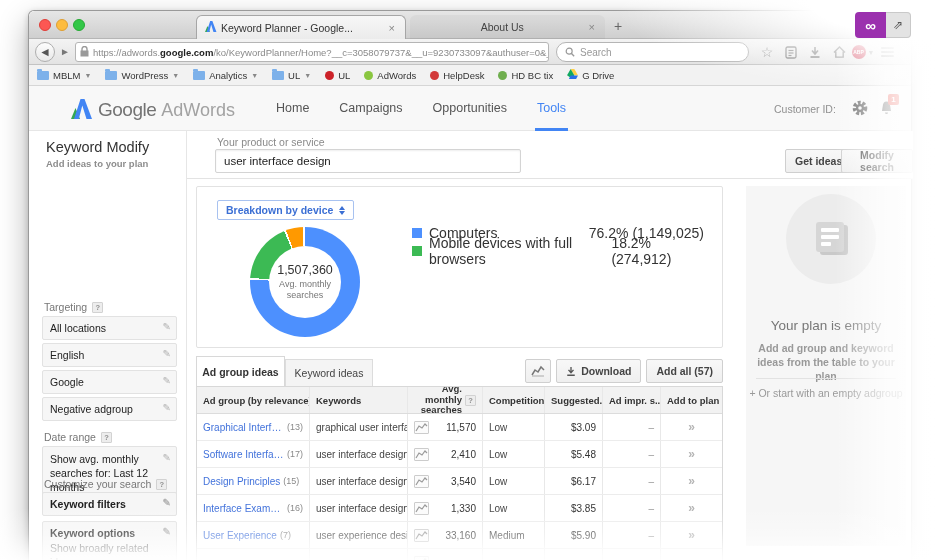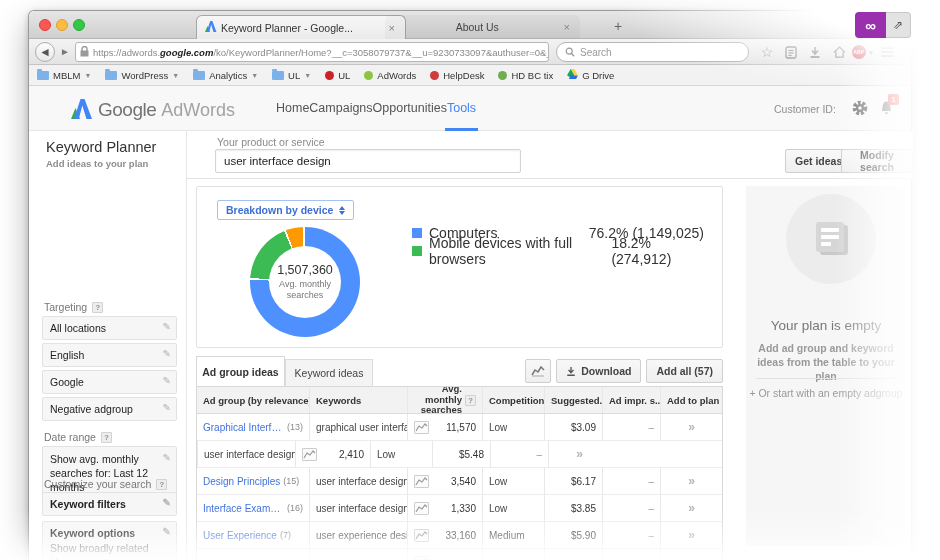--- a/index.html
+++ b/index.html
@@ -18,39 +18,39 @@
     border-bottom:1px solid #b6b6b6; }
   .tl { position:absolute; top:8px; width:12px; height:12px; border-radius:50%; }
   .tl.red { left:10px; background:#fc5753; border:1px solid #df3e38; }
   .tl.yellow { left:27px; background:#fdbc40; border:1px solid #de9f34; }
   .tl.green { left:44px; background:#33c748; border:1px solid #27aa35; }
 
   .tab { position:absolute; top:4px; height:24px; display:flex; align-items:center;
     padding:0 8px; font-size:10.5px; color:#333; border-radius:6px 6px 0 0; }
   .tab.active { left:167px; width:210px; background:linear-gradient(#f7f7f7,#ebebeb);
     border:1px solid #a6a6a6; border-bottom:none; }
-  .tab.inactive { left:356px; width:195px; background:rgba(0,0,0,0.03); color:#444; }
+  .tab.inactive { left:381px; width:195px; background:rgba(0,0,0,0.03); color:#444; }
   .tab .title { flex:1; overflow:hidden; white-space:nowrap; text-overflow:ellipsis; padding:0 4px; }
   .tab .close { color:#888; font-size:11px; padding:0 2px; }
   .tab.inactive .title { text-align:center; }
   .newtab { position:absolute; left:577px; top:6px; width:24px; height:20px; text-align:center;
     line-height:19px; font-size:14px; color:#666; }
 
   
   .navbar { position:absolute; left:0; top:28px; width:100%; height:26px;
     background:linear-gradient(#f3f3f3,#e3e3e3); border-bottom:1px solid #c3c3c3; }
   .backfwd { position:absolute; left:6px; top:3px; display:flex; align-items:center; }
   .backbtn { width:20px; height:20px; border-radius:50%; border:1px solid #aeaeae;
     background:linear-gradient(#fdfdfd,#e8e8e8); color:#555; font-size:12px; text-align:center; line-height:18px; }
   .fwdbtn { width:16px; height:14px; margin-left:2px; color:#777; font-size:10px; text-align:center; line-height:14px; }
   .urlbar { position:absolute; left:46px; top:3px; width:474px; height:20px; background:#fff;
     border:1px solid #b5b5b5; border-radius:3px; display:flex; align-items:center;
     padding:0 4px; font-size:9.5px; color:#8a8a8a; white-space:nowrap; overflow:hidden; }
   .urlbar .lock { margin-right:4px; flex:0 0 auto; }
-  .urlbar .dom { color:#222; font-weight:bold;font-style:italic; }
+  .urlbar .dom { color:#222; font-weight:bold; }
   .searchbar { position:absolute; left:527px; top:3px; width:193px; height:20px; background:#fff;
     border:1px solid #b5b5b5; border-radius:10px; display:flex; align-items:center; padding:0 8px;
     font-size:10px; color:#999; }
   .searchbar svg { margin-right:5px; }
   .navicons { position:absolute; left:726px; top:3px; display:flex; align-items:center; height:20px; }
   .nico { width:24px; height:20px; display:flex; align-items:center; justify-content:center; color:#777; }
   .star { font-size:14px; color:#8a8a8a; }
   .abp { width:14px; height:14px; border-radius:50%; background:#c70d2c; color:#fff;
     font-size:5px; font-weight:bold; display:flex; align-items:center; justify-content:center; }
   .abpcaret { font-size:7px; color:#777; margin-left:2px; }
@@ -67,21 +67,21 @@
   .folder::before { content:""; position:absolute; left:0; top:-2px; width:5px; height:2px; background:#7db1ea; border-radius:1px 1px 0 0; }
   .dot { width:9px; height:9px; border-radius:50%; flex:0 0 auto; }
 
   
   .aw-header { position:absolute; left:0; top:75px; width:100%; height:45px; background:#f8f8f8;
     border-bottom:1px solid #e6e6e6; }
   .aw-logo { position:absolute; left:42px; top:10px; display:flex; align-items:baseline; gap:5px; }
   .aw-logo svg { position:relative; top:3px; }
   .aw-logo .g { font-size:19px; color:#737373; letter-spacing:-0.5px; }
   .aw-logo .p { font-size:18px; color:#a2a2a2; font-weight:300; }
-  .aw-nav { position:absolute; left:247px; top:15px; display:flex; font-size:12.5px; color:#555; }
+  .aw-nav { position:absolute; left:247px; top:15px; display:flex; gap:30px; font-size:12.5px; color:#555; }
   .aw-nav .active { color:#4285f4; position:relative; }
   .aw-nav .active::after { content:""; position:absolute; left:-2px; right:-2px; top:27px; height:3px; background:#4285f4; }
   .custid { position:absolute; left:745px; top:17px; font-size:10.5px; color:#909090; }
   .gear { position:absolute; left:823px; top:14px; }
   .bellwrap { position:absolute; left:850px; top:14px; }
   .badge { position:absolute; left:9px; top:-6px; min-width:11px; height:11px; background:#e8443a;
     color:#fff; font-size:8px; font-weight:bold; text-align:center; line-height:11px; border-radius:2px; padding:0 1px; }
 
   
   .srow { position:absolute; left:158px; top:120px; width:726px; height:48px; background:#fff;
@@ -360,21 +360,21 @@
     </div>
 
     <div class="srow">
       <div class="srow-label">Your product or service</div>
       <input class="inp kw" type="text" value="user interface design" style="">
       <button class="btn getideas">Get ideas</button>
       <button class="btn modify">Modify search</button>
     </div>
 
     <div class="sidebar">
-      <div class="sb-title">Keyword Planner</div>
+      <div class="sb-title">Keyword Modify</div>
       <div class="sb-sub">Add ideas to your plan</div>
 
       <div class="sec-label" style="top:170px">
         <span>Targeting</span>
           <span class="help">?</span>
       </div>
       <div class="sb-box" style="top:185px"><span>All locations</span><span class="pencil">✎</span></div>
       <div class="sb-box" style="top:212px"><span>English</span><span class="pencil">✎</span></div>
       <div class="sb-box" style="top:239px"><span>Google</span><span class="pencil">✎</span></div>
       <div class="sb-box" style="top:266px"><span>Negative adgroup</span><span class="pencil">✎</span></div>
@@ -482,20 +482,24 @@
             </span>
             <span class="num">11,570</span>
           </div>
         <div class="td c4">Low</div>
         <div class="td c5">$3.09</div>
         <div class="td c6">–</div>
         <div class="td c7">»</div>
       </div>
 
       <div class="tr">
+        <div class="td c1">
+            <span class="aglink">Software Interface</span>
+            <span class="agcount">(17)</span>
+          </div>
         <div class="td c2">user interface design soft...</div>
         <div class="td c3">
             <span class="minichart">
               <svg width="13" height="11" viewBox="0 0 13 11">
                 <polyline points="1,9 4,4 7,6 10,2 12,4" fill="none" stroke="#999" stroke-width="1.2"></polyline>
               </svg>
             </span>
             <span class="num">2,410</span>
           </div>
         <div class="td c4">Low</div>

